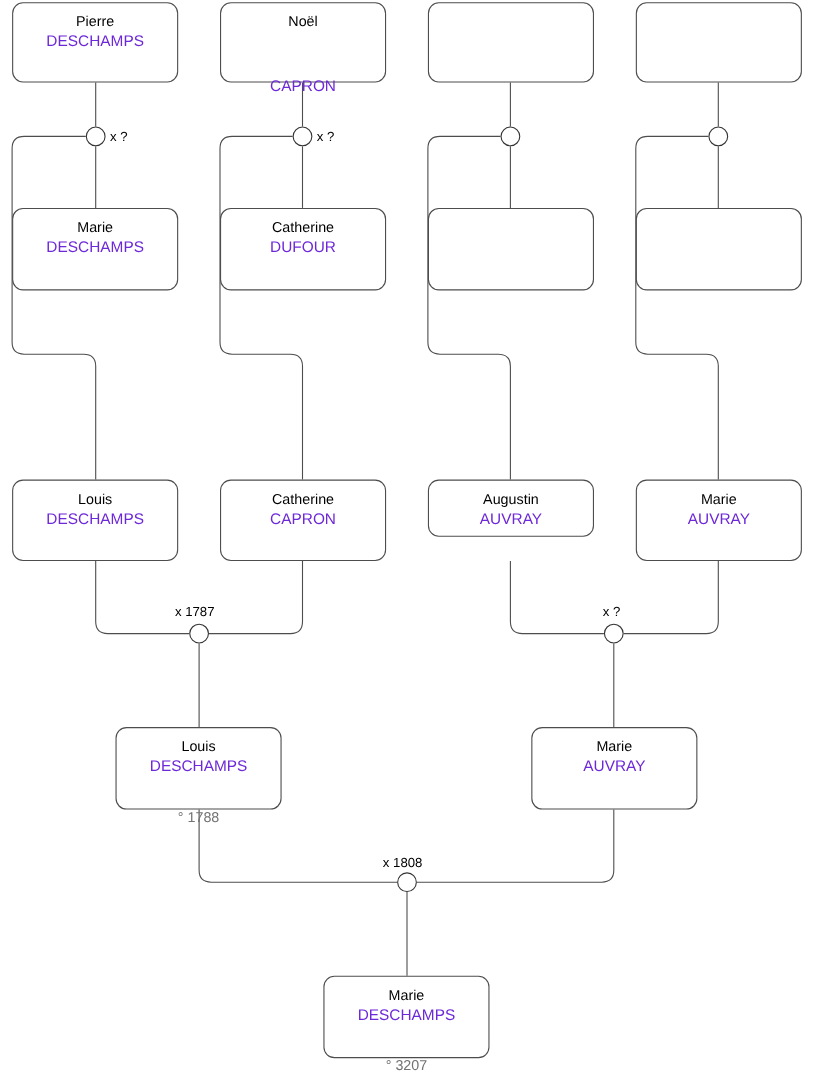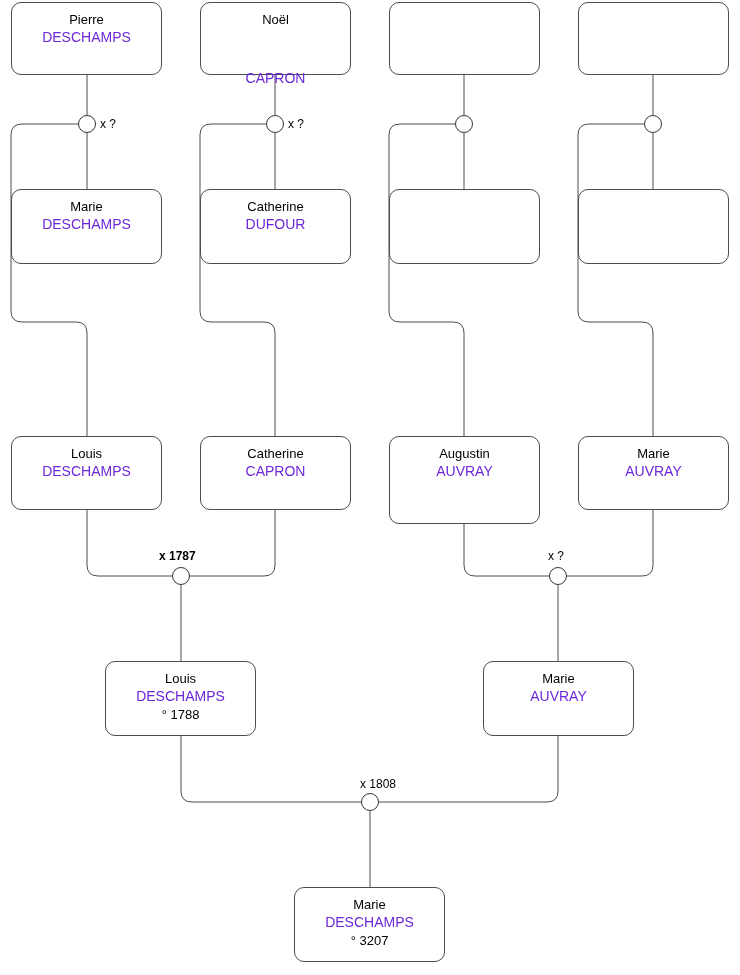--- a/index.html
+++ b/index.html
@@ -44,23 +44,24 @@
     white-space: nowrap;
   }
   .person-box .surname {
     font-size: 14px;
     color: #6d28d9;
     line-height: 19px;
     white-space: nowrap;
   }
   .person-box .birth {
     font-size: 13px;
-    color: #000000;
+    color: #737373;
     line-height: 18px;
     white-space: nowrap;
+    margin-top: 28px;
   }
   .union-node {
     position: absolute;
     width: 18px;
     height: 18px;
     box-sizing: border-box;
     border: 1px solid #333333;
     border-radius: 50%;
     background: #ffffff;
     z-index: 4;
@@ -136,21 +137,21 @@
         <div class="surname"></div>
       </div>
       <div class="person-box" style="left: 11px; top: 436px; width: 151px; height: 74px;">
         <div class="given">Louis</div>
         <div class="surname">DESCHAMPS</div>
       </div>
       <div class="person-box" style="left: 200px; top: 436px; width: 151px; height: 74px;">
         <div class="given">Catherine</div>
         <div class="surname">CAPRON</div>
       </div>
-      <div class="person-box" style="left: 389px; top: 436px; width: 151px; height: 88px;">
+      <div class="person-box" style="left: 389px; top: 436px; width: 151px; height: 52px;">
         <div class="given">Augustin</div>
         <div class="surname">AUVRAY</div>
       </div>
       <div class="person-box" style="left: 578px; top: 436px; width: 151px; height: 74px;">
         <div class="given">Marie</div>
         <div class="surname">AUVRAY</div>
       </div>
       <div class="person-box" style="left: 105px; top: 661px; width: 151px; height: 75px;">
         <div class="given">Louis</div>
         <div class="surname">DESCHAMPS</div>
@@ -167,20 +168,20 @@
       </div>
     </div>
   <div id="unions-layer">
       <div class="union-node" style="left: 78px; top: 115px;"></div>
       <div class="union-label" style="left: 100px; top: 117px;">x ?</div>
       <div class="union-node" style="left: 266px; top: 115px;"></div>
       <div class="union-label" style="left: 288px; top: 117px;">x ?</div>
       <div class="union-node" style="left: 455px; top: 115px;"></div>
       <div class="union-node" style="left: 644px; top: 115px;"></div>
       <div class="union-node" style="left: 172px; top: 567px;"></div>
-      <div class="union-label" style="left: 159px; top: 549px; font-weight: bold;">x 1787</div>
+      <div class="union-label" style="left: 159px; top: 549px;">x 1787</div>
       <div class="union-node" style="left: 549px; top: 567px;"></div>
       <div class="union-label" style="left: 548px; top: 549px;">x ?</div>
       <div class="union-node" style="left: 361px; top: 793px;"></div>
-      <div class="union-label" style="left: 348px; top: 777px; margin-left: 12px;">x 1808</div>
+      <div class="union-label" style="left: 348px; top: 777px;">x 1808</div>
     </div>
 
 </div>
 
 </body></html>

